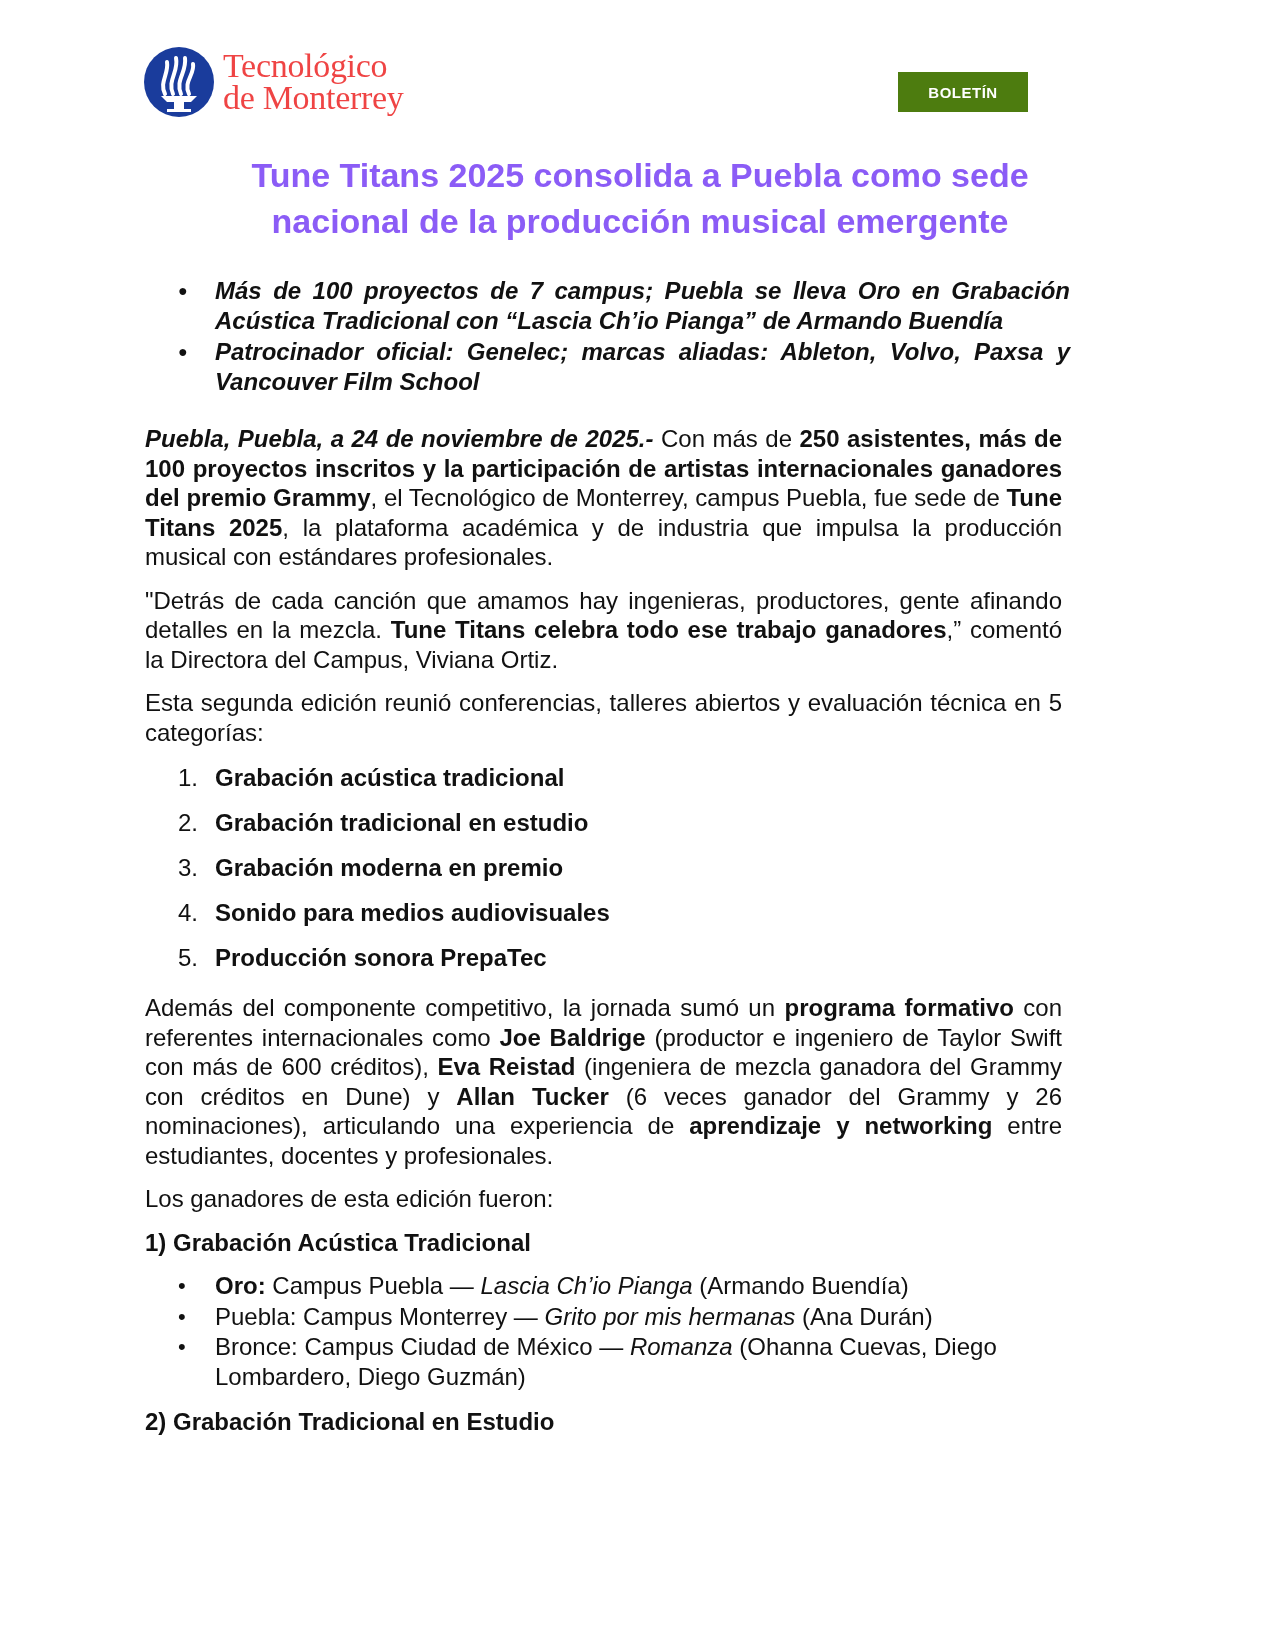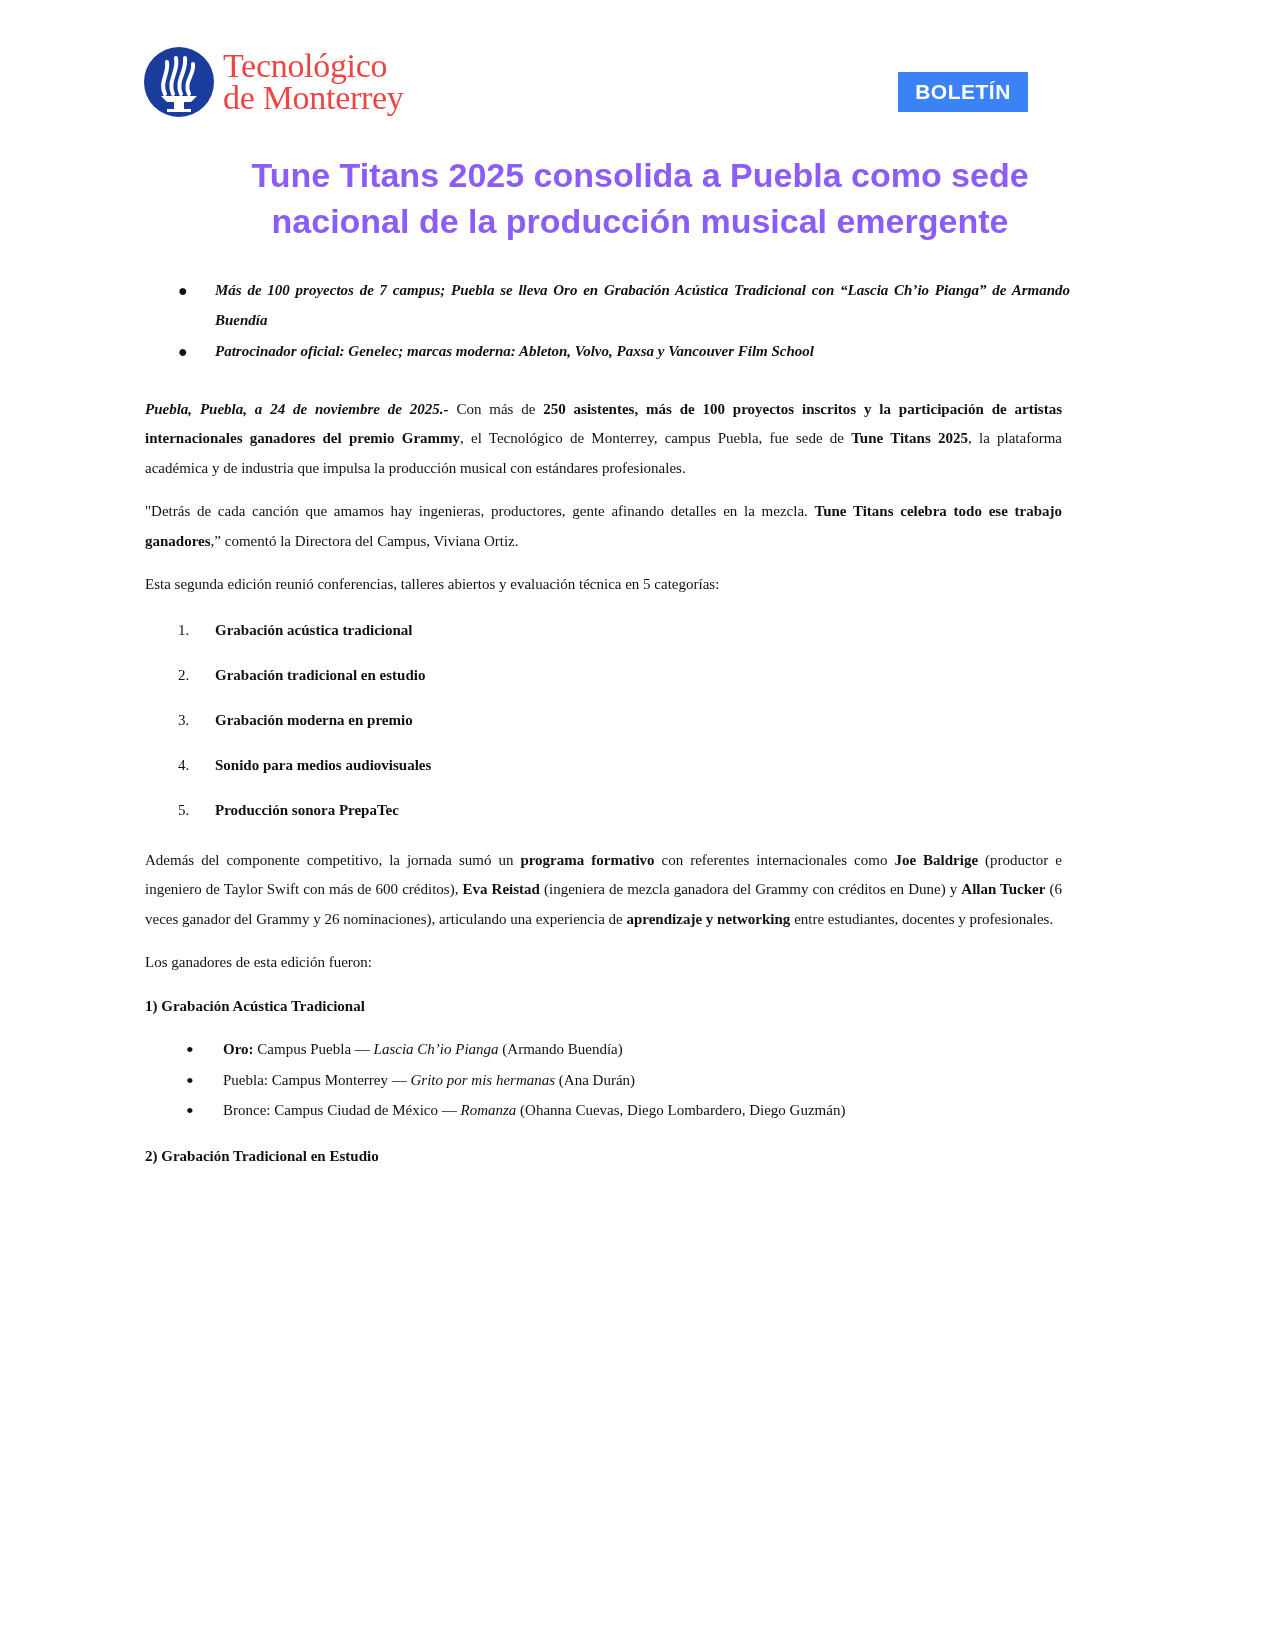--- a/index.html
+++ b/index.html
@@ -3,36 +3,36 @@
 <meta charset="utf-8">
 <style>
   html, body { margin: 0; padding: 0; background: #ffffff; }
   body { width: 1275px; height: 1650px; position: relative; overflow: hidden;
          font-family: "Liberation Sans", sans-serif; color: #111; }
   .logo { position: absolute; left: 143px; top: 46px; display: flex; align-items: center; }
   .logo-mark { width: 72px; height: 72px; }
   .logo-text { margin-left: 8px; font-family: "Liberation Serif", serif; color: #ef4444;
                font-size: 34px; line-height: 32px; letter-spacing: -0.3px; }
   .badge { position: absolute; left: 898px; top: 72px; width: 130px; height: 40px;
-           background: #3b82f6; color: #fff; font-weight: bold; font-size: 21px;
+           background: #4d7c0f; color: #fff; font-weight: bold; font-size: 15px;
            display: flex; align-items: center; justify-content: center; letter-spacing: 0.5px; }
   .title { position: absolute; left: 150px; top: 152px; width: 980px; text-align: center;
            font-weight: bold; font-size: 34px; line-height: 46px; color: #8b5cf6; }
-  .content { position: absolute; left: 145px; top: 276px; width: 925px; font-size: 15px; line-height: 29.5px; font-family: Liberation Serif, serif; }
+  .content { position: absolute; left: 145px; top: 276px; width: 925px; font-size: 24px; line-height: 29.5px; }
   ul.hl { margin: 0; padding: 0; list-style: none; }
   ul.hl li { position: relative; padding-left: 70px; font-style: italic; font-weight: bold;
              text-align: justify; margin-bottom: 2px; }
   ul.hl li::before { content: "●"; position: absolute; left: 33px; font-style: normal; font-size: 16px; }
   p { margin: 0 8px 14px 0; text-align: justify; }
   .intro { margin-top: 28px; }
   ol.cats { margin: 0 0 14px 0; padding: 0; list-style: none; }
   ol.cats li { position: relative; padding-left: 70px; font-weight: bold; height: 45px; }
   ol.cats li .num { position: absolute; left: 33px; font-weight: normal; }
   .section-h { font-weight: bold; margin: 12px 0 14px 0; }
-  ul.win { margin: 8px; padding: 0; list-style: none; }
+  ul.win { margin: 0; padding: 0; list-style: none; }
   ul.win li { position: relative; padding-left: 70px; margin-bottom: 1px; }
   ul.win li::before { content: "•"; position: absolute; left: 33px; font-size: 22px; }
   b { font-weight: bold; }
   i { font-style: italic; }
 </style>
 </head>
 <body>
 
 <div class="logo">
   <svg class="logo-mark" viewBox="0 0 72 72">
@@ -56,21 +56,21 @@
 <div class="badge">BOLETÍN</div>
 
 <h1 class="title" style="margin:0;">
   <div>Tune Titans 2025 consolida a Puebla como sede</div>
   <div>nacional de la producción musical emergente</div>
 </h1>
 
 <div class="content">
   <ul class="hl">
     <li>Más de 100 proyectos de 7 campus; Puebla se lleva Oro en Grabación Acústica Tradicional con “Lascia Ch’io Pianga” de Armando Buendía</li>
-    <li>Patrocinador oficial: Genelec; marcas moderna: Ableton, Volvo, Paxsa y Vancouver Film School</li>
+    <li>Patrocinador oficial: Genelec; marcas aliadas: Ableton, Volvo, Paxsa y Vancouver Film School</li>
   </ul>
 
   <p class="intro"><b><i>Puebla, Puebla, a 24 de noviembre de 2025.-</i></b><span> Con más de </span><b>250 asistentes, más de 100 proyectos inscritos y la participación de artistas internacionales ganadores del premio Grammy</b><span>, el Tecnológico de Monterrey, campus Puebla, fue sede de </span><b>Tune Titans 2025</b><span>, la plataforma académica y de industria que impulsa la producción musical con estándares profesionales.</span></p>
 
   <p><span>"Detrás de cada canción que amamos hay ingenieras, productores, gente afinando detalles en la mezcla. </span><b>Tune Titans celebra todo ese trabajo ganadores</b><span>,” comentó la Directora del Campus, Viviana Ortiz.</span></p>
 
   <p style="margin-bottom:16px;">Esta segunda edición reunió conferencias, talleres abiertos y evaluación técnica en 5 categorías:</p>
 
   <ol class="cats">
     <li><span class="num">1.</span><span>Grabación acústica tradicional</span></li>

